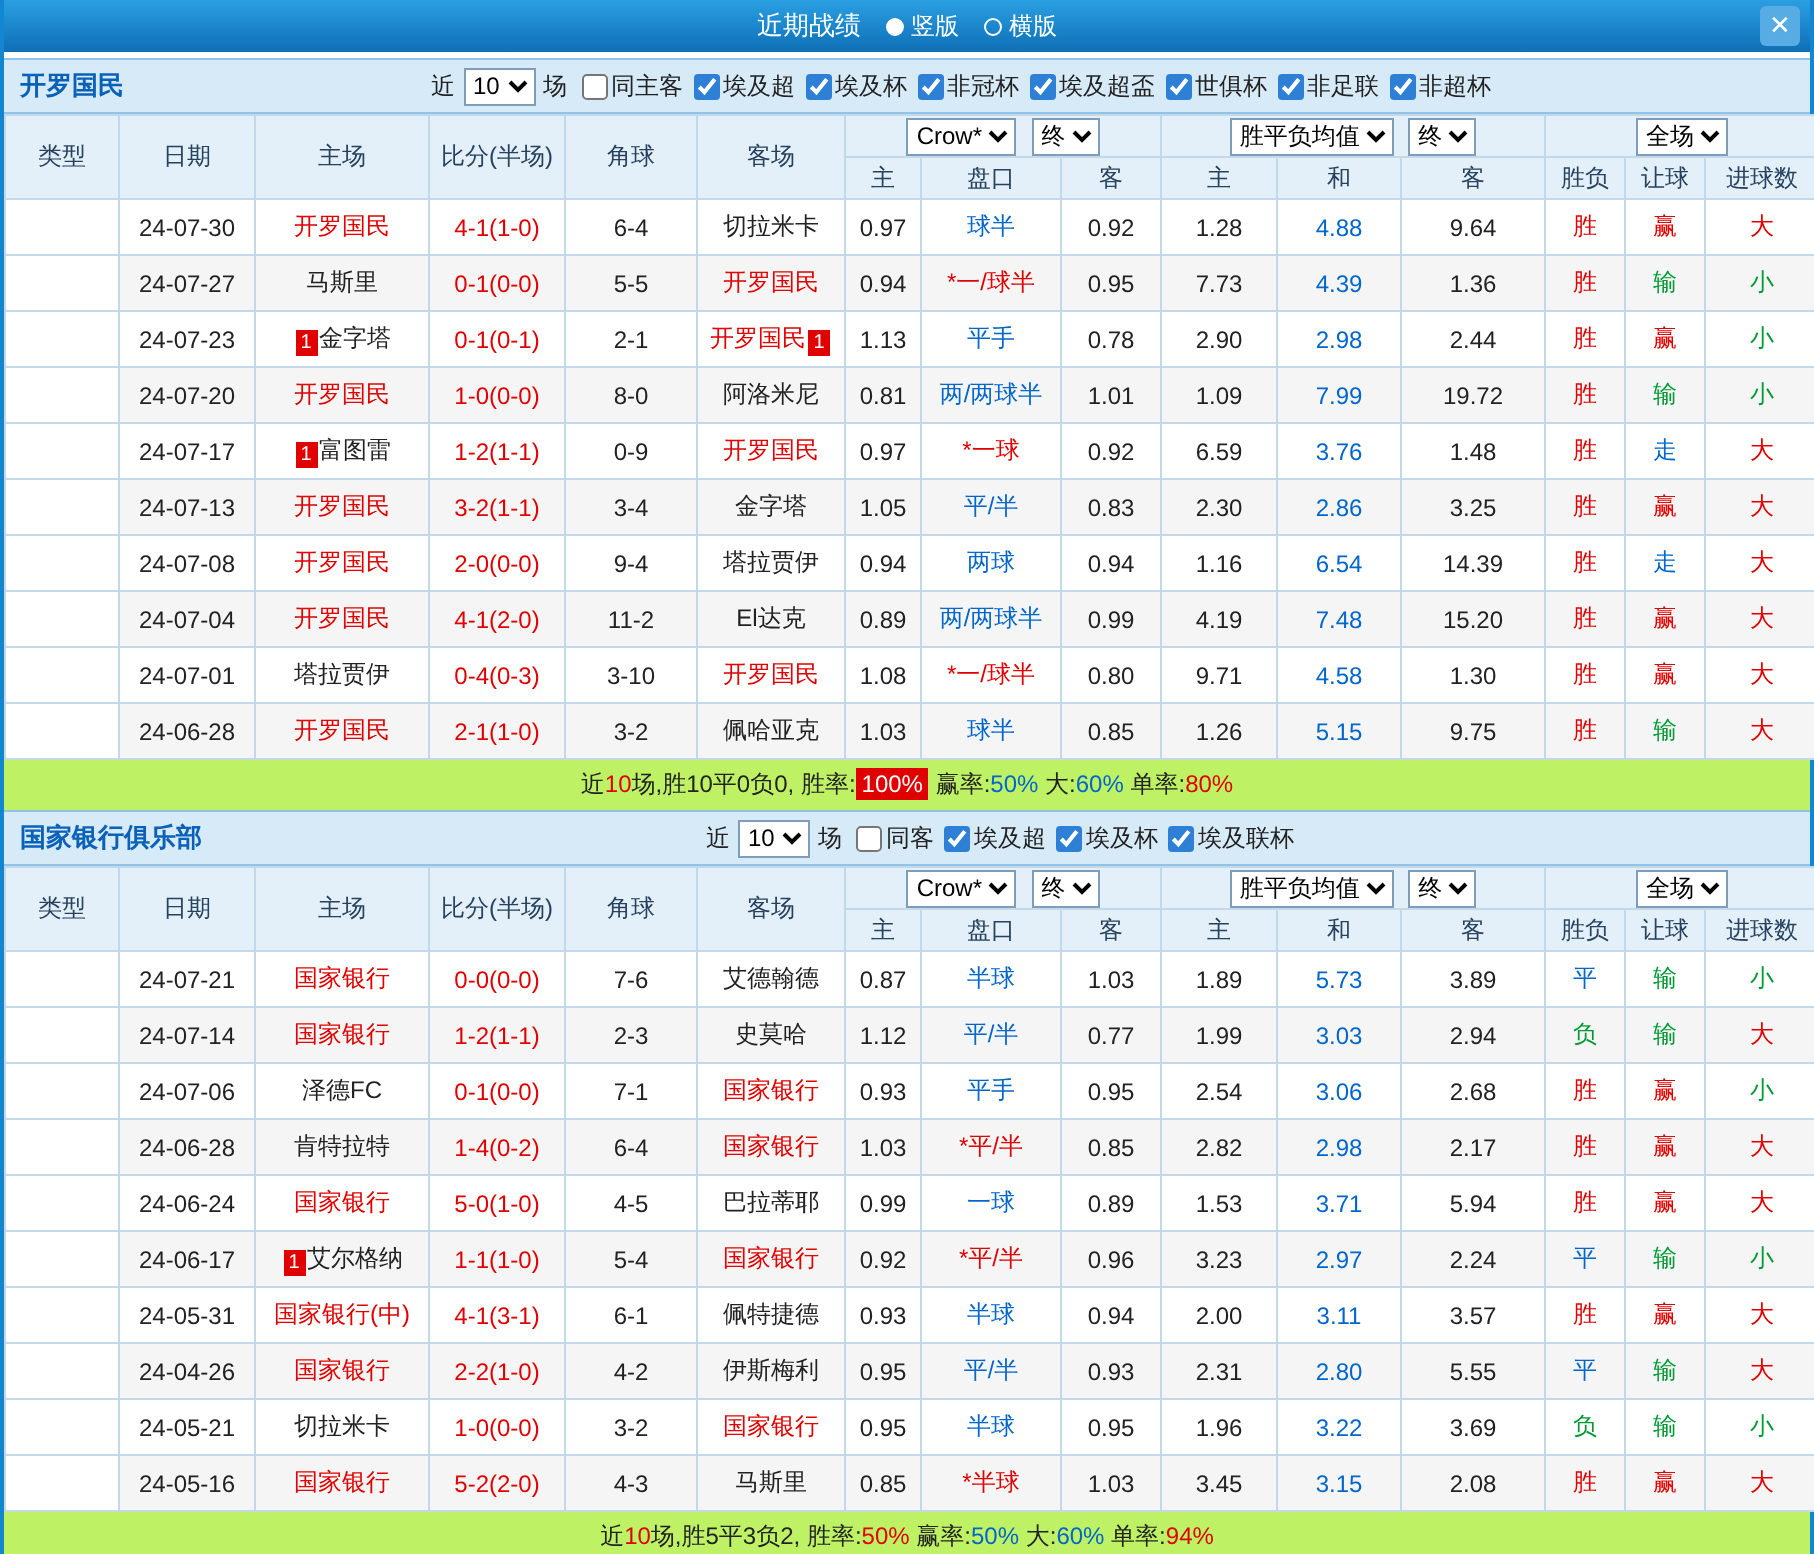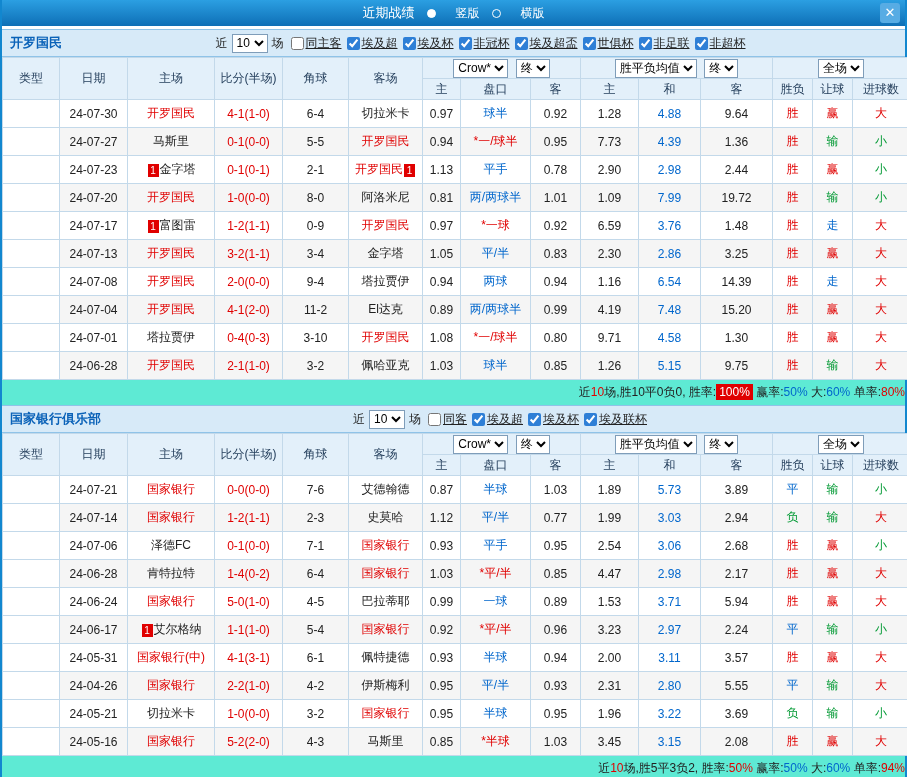--- a/index.html
+++ b/index.html
@@ -26,21 +26,21 @@
   }
   .title-group {
     position: absolute;
     left: 0; right: 0;
     display: flex;
     justify-content: center;
     align-items: center;
     gap: 12px;
   }
   .title { font-weight: normal; font-size: 13px; }
-  .radio { display: inline-flex; align-items: center; cursor: pointer; gap: 20px; font-size: 12px; }
+  .radio { display: inline-flex; align-items: center; cursor: pointer; gap: 4px; font-size: 12px; }
   .radio-dot {
     display: inline-block; width: 9px; height: 9px;
     border: 1px solid #fff; border-radius: 50%;
   }
   .radio-dot.checked { background: #fff; }
   .close-btn {
     position: absolute; right: 5px; top: 3px;
     width: 20px; height: 20px; line-height: 20px;
     background: #57ACE4; border-radius: 3px;
     text-align: center; font-size: 13px; color: #fff; cursor: pointer;
@@ -63,21 +63,21 @@
     justify-content: center;
     align-items: center;
     white-space: nowrap;
   }
   .flabel { margin: 0 2px; }
   .sel {
     font-size: 12px; height: 19px;
     border: 1px solid #7f9db9; background: #fff;
     margin: 0 2px; font-family: "Liberation Sans", "DejaVu Sans", sans-serif;
   }
-  .cbgroup { display: inline-flex; align-items: center; text-decoration: underline; }
+  .cbgroup { display: inline-flex; align-items: center; }
   .cbgroup label { display: inline-flex; align-items: center; cursor: pointer; margin-left: 5px; }
   .cbgroup input[type=checkbox] {
     width: 13px; height: 13px; margin: 0 2px 0 0;
     accent-color: #2E7FD6;
   }
   
   table.grid {
     border-collapse: collapse;
     table-layout: fixed;
     width: 100%;
@@ -107,21 +107,21 @@
   .card {
     display: inline-block;
     background: #E00000; color: #fff;
     width: 11px; height: 13px; line-height: 13px;
     font-size: 10px; text-align: center;
     vertical-align: -1px; margin: 0 1px;
   }
   
   .summary {
     height: 25px; line-height: 25px;
-    text-align: right; background: #5eead4;
+    text-align: center; background: #bef264;
   }
   .summary span { white-space: pre; }
   .sr { color: #E00000; }
   .sb { color: #0066CC; }
   .srb { background: #E00000; color: #fff; padding: 1px 3px; }
 </style>
 </head>
 <body>
 
 <div class="app">
@@ -570,21 +570,21 @@
           <tr>
             <td class="lg-super">埃及超</td>
             <td>24-06-28</td>
             <td><span>肯特拉特</span></td>
             <td class="score">1-4(0-2)</td>
             <td>6-4</td>
             <td><span class="focus">国家银行</span></td>
             <td>1.03</td>
             <td class="t-red">*平/半</td>
             <td>0.85</td>
-            <td>4.47</td>
+            <td>2.82</td>
             <td class="t-blue">2.98</td>
             <td>2.17</td>
             <td class="t-red">胜</td>
             <td class="t-red">赢</td>
             <td class="t-red">大</td>
           </tr>
           <tr>
             <td class="lg-super">埃及超</td>
             <td>24-06-24</td>
             <td><span class="focus">国家银行</span></td>

